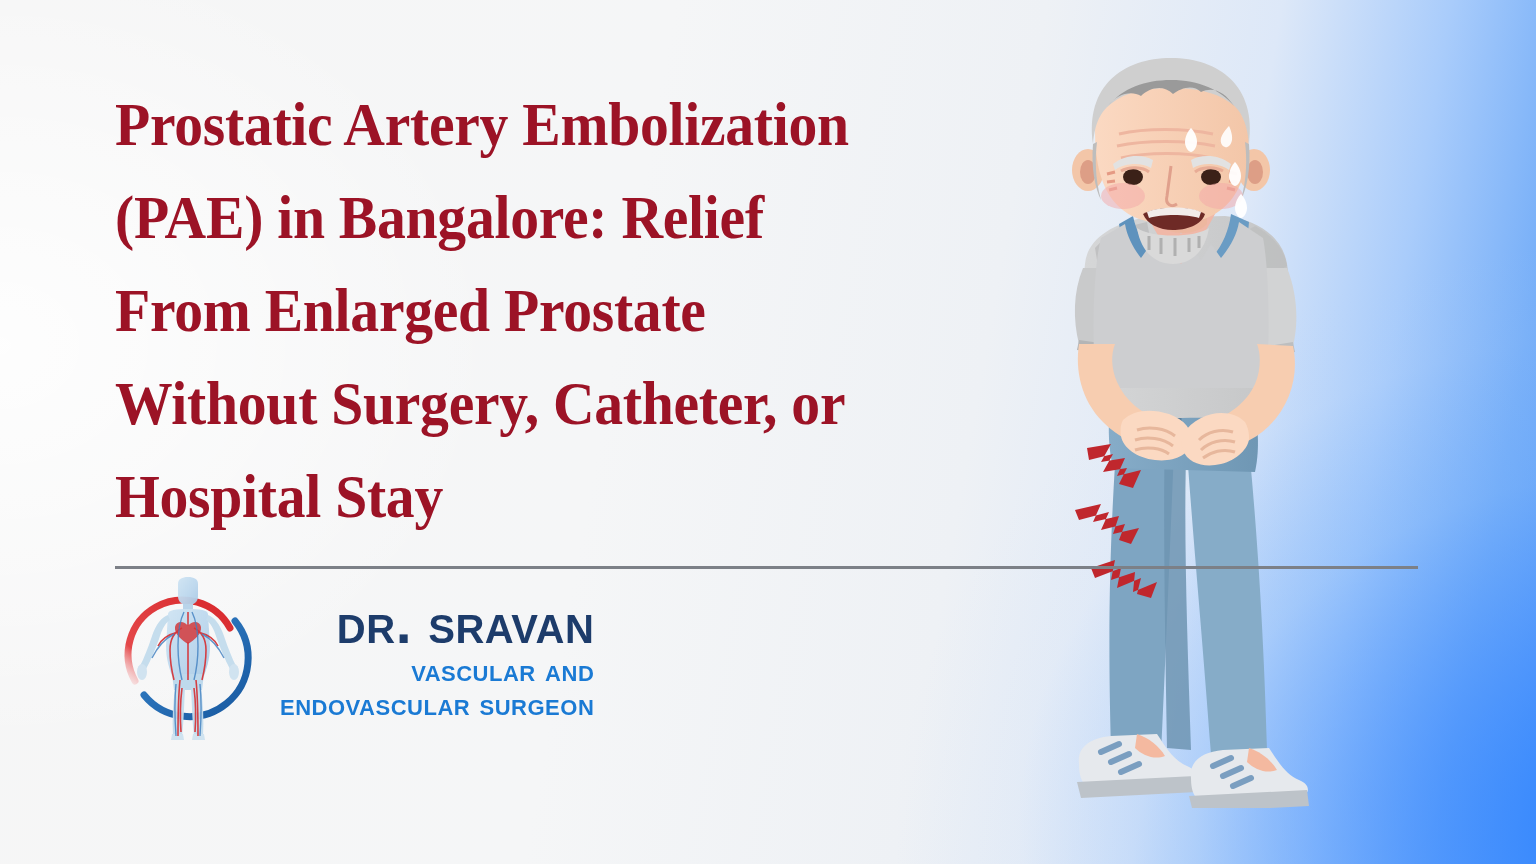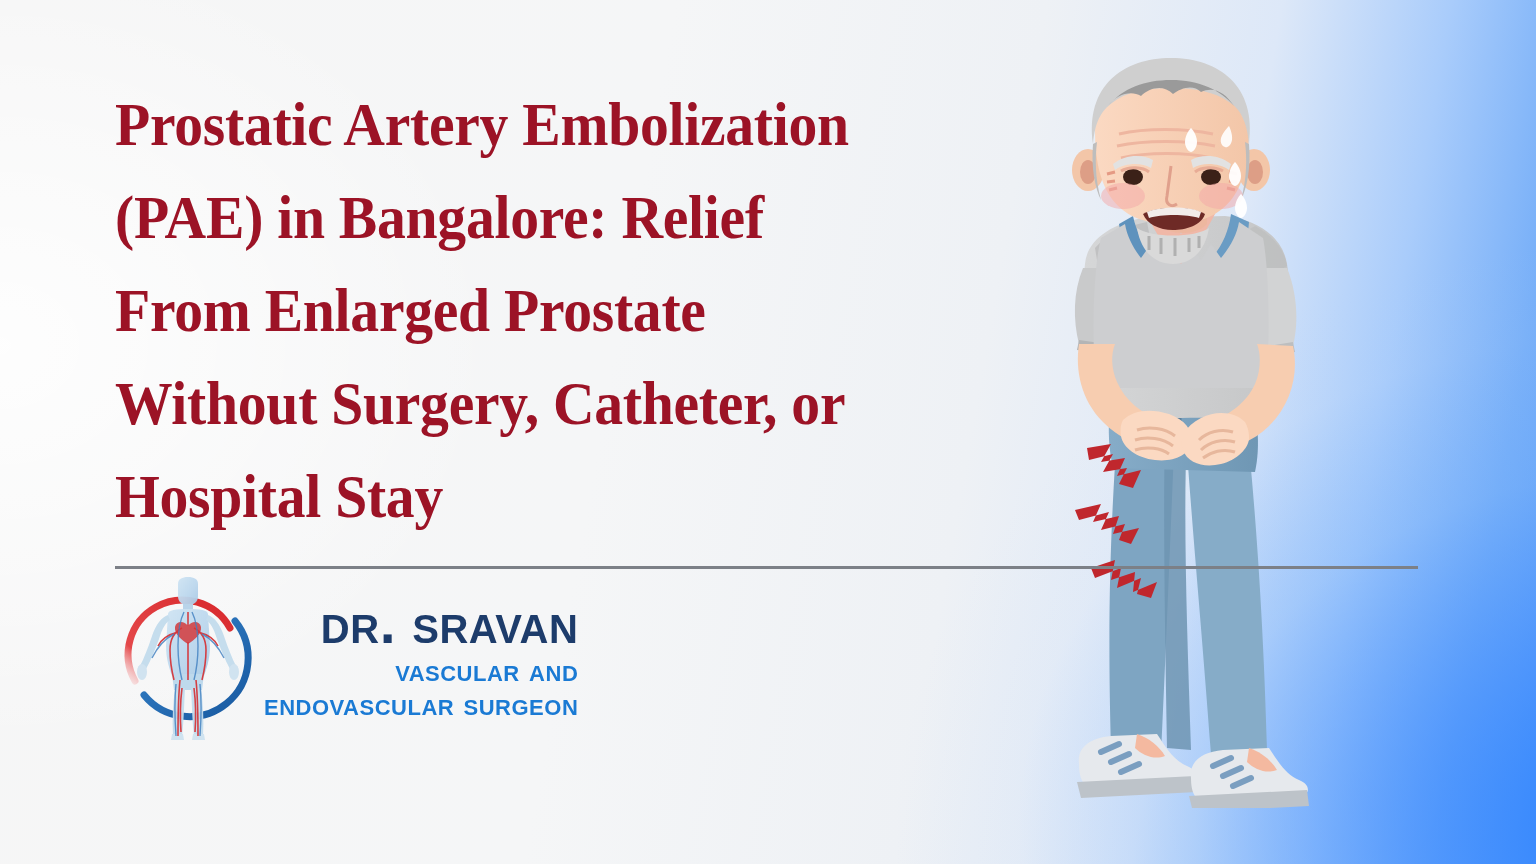--- a/index.html
+++ b/index.html
@@ -96,20 +96,21 @@
     width: 140px;
     height: 165px;
     flex: 0 0 auto;
     position: relative;
   }
   .logo-text {
     display: flex;
     flex-direction: column;
     align-items: flex-end;
     padding-bottom: 4px;
+    margin-left: 16px;
   }
   .logo-name {
     font-family: "Liberation Sans", sans-serif;
     font-weight: bold;
     font-size: 57px;
     line-height: 60px;
     letter-spacing: 0.5px;
     color: #1d3c6b;
     font-variant: small-caps;
     text-transform: lowercase;

